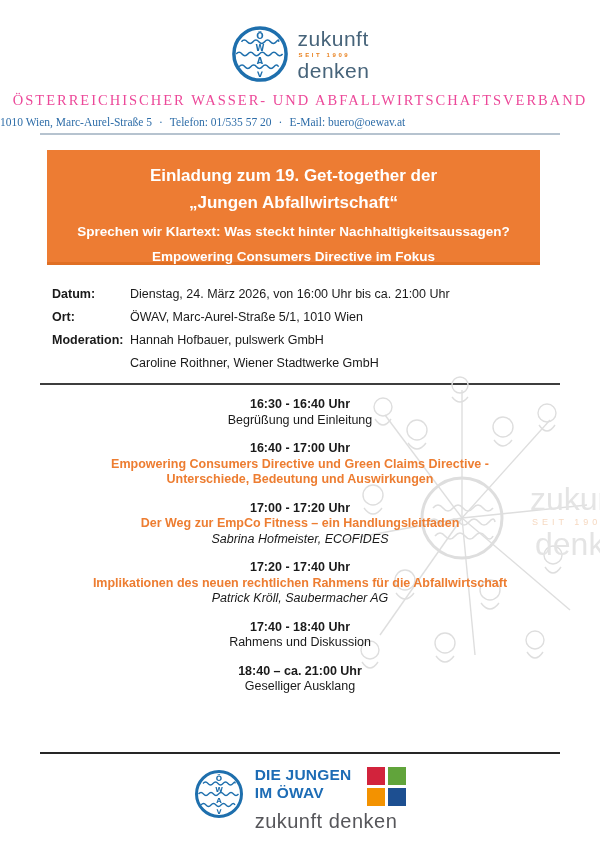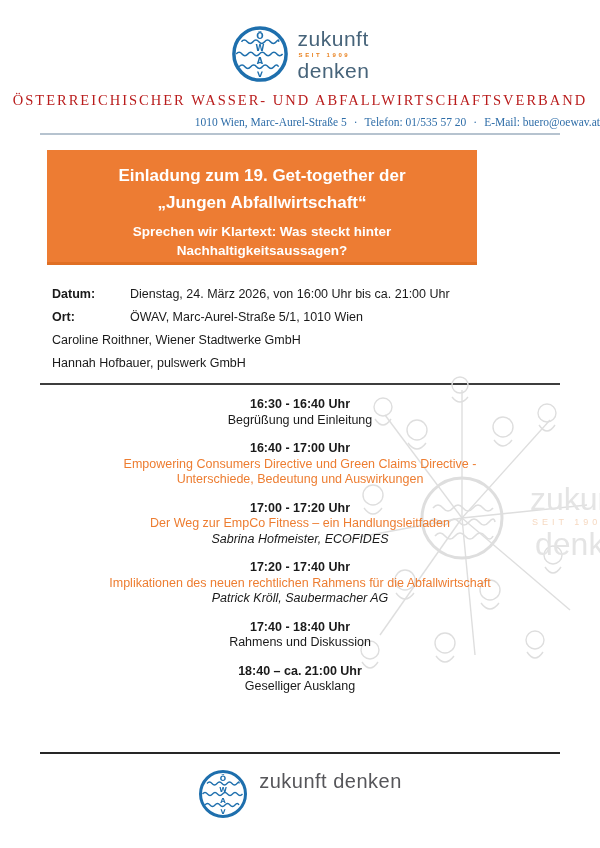--- a/index.html
+++ b/index.html
@@ -12,52 +12,52 @@
   .top-logo{position:absolute;top:25px;left:0;right:0;display:flex;justify-content:center;align-items:center;gap:9px;}
   .logo-circle-svg{width:58px;height:58px;display:block;}
   .logo-wordmark{display:flex;flex-direction:column;line-height:1;}
   .logo-word1{font-size:21px;color:#47647a;letter-spacing:.5px;}
   .logo-seit{font-size:6px;color:#e8801e;letter-spacing:2.6px;font-weight:bold;margin:3px 0 2px 1px;}
   .logo-word2{font-size:21px;color:#47647a;letter-spacing:.5px;}
   
   .org-name{
     position:absolute;top:92px;left:0;right:0;text-align:center;
     font-family:"Liberation Serif", serif;font-size:14.5px;letter-spacing:2px;
-    color:#b91c1c;white-space:nowrap;
+    color:#ec4899;white-space:nowrap;
   }
   .address-line{
-    position:absolute;top:116px;left:0;right:0;text-align:right;
+    position:absolute;top:116px;left:0;right:0;text-align:left;
     font-family:"Liberation Serif", serif;font-size:11.5px;color:#2e6da8;
   }
   .address-sep{margin:0 7px;}
   .rule{position:absolute;left:40px;width:520px;height:2px;}
   .rule-light{top:133px;background:#b6c3cf;}
   .rule-dark-top{top:383px;background:#3d3d3d;}
   .rule-dark-bottom{top:752px;background:#262626;}
   
   .banner{
-    position:absolute;top:150px;left:47px;width:430px;height:115px;
+    position:absolute;top:150px;left:47px;width:493px;height:115px;
     background:#ed7c33;border-bottom:3px solid #e06f24;box-sizing:border-box;
     text-align:center;color:#ffffff;padding-top:12px;
   }
   .banner-title{font-size:17px;font-weight:bold;line-height:27px;}
   .banner-subtitle{font-size:13.5px;font-weight:bold;line-height:19px;margin-top:6px;}
   
   .details{position:absolute;top:283px;left:52px;font-size:12.5px;line-height:23px;}
   .detail-row{display:flex;}
   .detail-label{width:78px;font-weight:bold;flex:0 0 78px;}
   .detail-values{white-space:nowrap;}
   
   .watermark{position:absolute;top:375px;left:325px;width:285px;height:345px;pointer-events:none;}
   .wm-svg{width:100%;height:100%;}
   
   .schedule{position:absolute;top:397px;left:0;right:0;text-align:center;font-size:12.5px;line-height:15.5px;}
   .sblock{margin-bottom:13px;}
   .stime{font-weight:bold;}
-  .stitle.hl{color:#ed7d31;font-weight:normal;}
+  .stitle.hl{color:#ed7d31;font-weight:bold;}
   .sspeaker{font-style:italic;}
   .sspeaker:empty{display:none;}
   
   .footer{position:absolute;top:766px;left:0;right:0;display:flex;justify-content:center;}
   .footer-inner{display:flex;align-items:flex-start;gap:11px;}
   .footer-circle-svg{width:50px;height:50px;display:block;margin-top:3px;}
   .footer-right{display:flex;flex-direction:column;}
   .footer-top{display:flex;gap:16px;}
   .footer-name{color:#1d6cb5;font-weight:bold;font-size:15.5px;line-height:18px;letter-spacing:.2px;}
   .footer-squares{display:grid;grid-template-columns:18px 18px;grid-template-rows:18px 18px;gap:3px;margin-top:1px;}
@@ -112,23 +112,24 @@
   <div class="details">
     <div class="detail-row">
       <div class="detail-label">Datum:</div>
       <div class="detail-values">Dienstag, 24. März 2026, von 16:00 Uhr bis ca. 21:00 Uhr</div>
     </div>
     <div class="detail-row">
       <div class="detail-label">Ort:</div>
       <div class="detail-values">ÖWAV, Marc-Aurel-Straße 5/1, 1010 Wien</div>
     </div>
     <div class="detail-row">
+      <div class="detail-label">Moderation:</div>
       <div class="detail-values">
+        <div>Hannah Hofbauer, pulswerk GmbH</div>
         <div>Caroline Roithner, Wiener Stadtwerke GmbH</div>
-        <div>Hannah Hofbauer, pulswerk GmbH</div>
       </div>
     </div>
   </div>
 
   <div class="rule rule-dark-top"></div>
 
   <div class="watermark">
     <svg class="wm-svg" viewBox="0 0 285 345" aria-hidden="true">
       <g stroke="#dedede" fill="none" stroke-width="1.4">
         <line x1="137" y1="143" x2="60" y2="40"></line>
@@ -207,18 +208,30 @@
   </div>
 
   <div class="rule rule-dark-bottom"></div>
 
   <div class="footer">
     <div class="footer-inner">
       <svg class="footer-circle-svg" viewBox="0 0 100 100" aria-hidden="true">
         <use href="#oewavlogo"></use>
       </svg>
       <div class="footer-right">
+        <div class="footer-top">
+          <div class="footer-name">
+            <div>DIE JUNGEN</div>
+            <div>IM ÖWAV</div>
+          </div>
+          <div class="footer-squares">
+            <div class="sq sq-red"></div>
+            <div class="sq sq-green"></div>
+            <div class="sq sq-orange"></div>
+            <div class="sq sq-navy"></div>
+          </div>
+        </div>
         <div class="footer-tagline">zukunft denken</div>
       </div>
     </div>
   </div>
 
 </div>
 
 </body></html>

